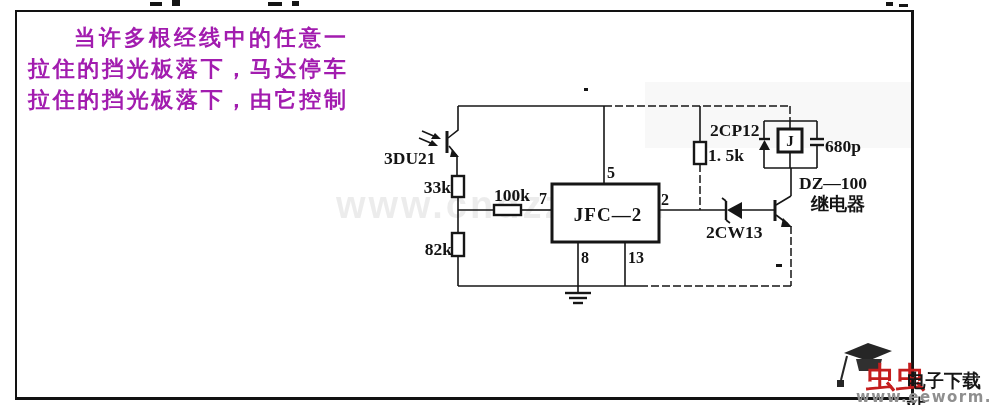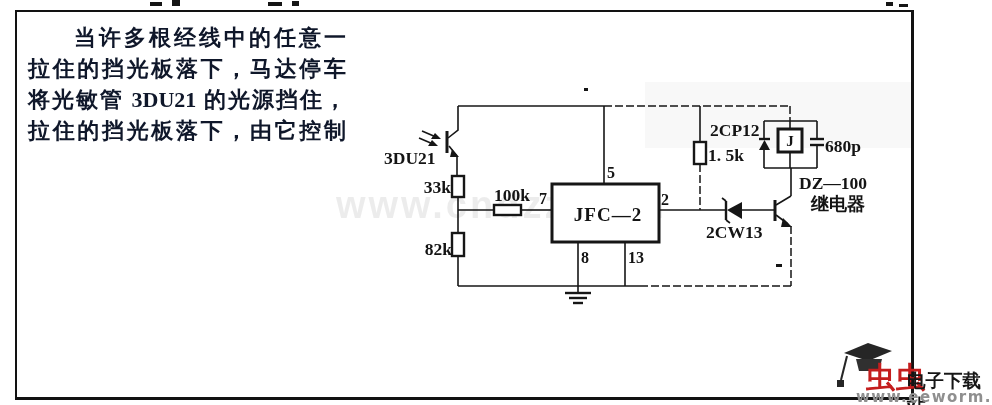--- a/index.html
+++ b/index.html
@@ -3,21 +3,21 @@
 <meta charset="utf-8">
 <style>
   html,body{margin:0;padding:0;background:#fff;}
   #stage{position:relative;width:992px;height:405px;background:#ffffff;overflow:hidden;
          font-family:"Liberation Serif","DejaVu Serif",serif;}
   
   .frame{position:absolute;left:15px;top:10px;width:894px;height:385px;
          border:2px solid #121212;border-right-width:3px;border-bottom-width:3px;}
   .grayband{position:absolute;left:645px;top:82px;width:266px;height:66px;background:#f3f3f3;opacity:.55;}
   
-  .para{position:absolute;left:28px;top:22px;width:318px;color:#0f172a;
+  .para{position:absolute;left:28px;top:22px;width:318px;color:#a21caf;
         font-size:22px;font-weight:700;line-height:31px;}
   .para .ln{text-align:justify;text-align-last:justify;white-space:nowrap;}
   .para .ln.first{padding-left:46px;box-sizing:border-box;}
   .para .ln.last{text-align-last:left;}
   
   .wm-center{position:absolute;left:336px;top:184px;font-size:38px;font-weight:700;
              font-family:"Liberation Sans","DejaVu Sans",sans-serif;
              color:#000;opacity:0.07;letter-spacing:3px;}
   
   svg.circ{position:absolute;left:0;top:0;}
@@ -60,21 +60,20 @@
   <div class="noise" style="left:886px;top:2px;width:7px;height:4px;"></div>
   <div class="noise" style="left:899px;top:4px;width:9px;height:3px;"></div>
   <div class="noise" style="left:584px;top:88px;width:4px;height:3px;"></div>
   <div class="noise" style="left:776px;top:264px;width:6px;height:3px;"></div>
 
   <div class="wm-center">www.cndzz.com</div>
 
   <div class="para">
     <div class="ln first">当许多根经线中的任意一</div>
     <div class="ln">拉住的挡光板落下，马达停车</div>
-    <div class="ln">将光敏管 3DU21 的光源挡住，</div>
     <div class="ln">拉住的挡光板落下，由它控制</div>
   </div>
 
   <svg class="circ" width="992" height="405" viewBox="0 0 992 405">
 
     <path class="w" d="M458,106 H604"></path>
     <path class="wd" d="M604,106 H790"></path>
     <path class="w" d="M458,286 H640"></path>
     <path class="wd" d="M640,286 H792"></path>
 

